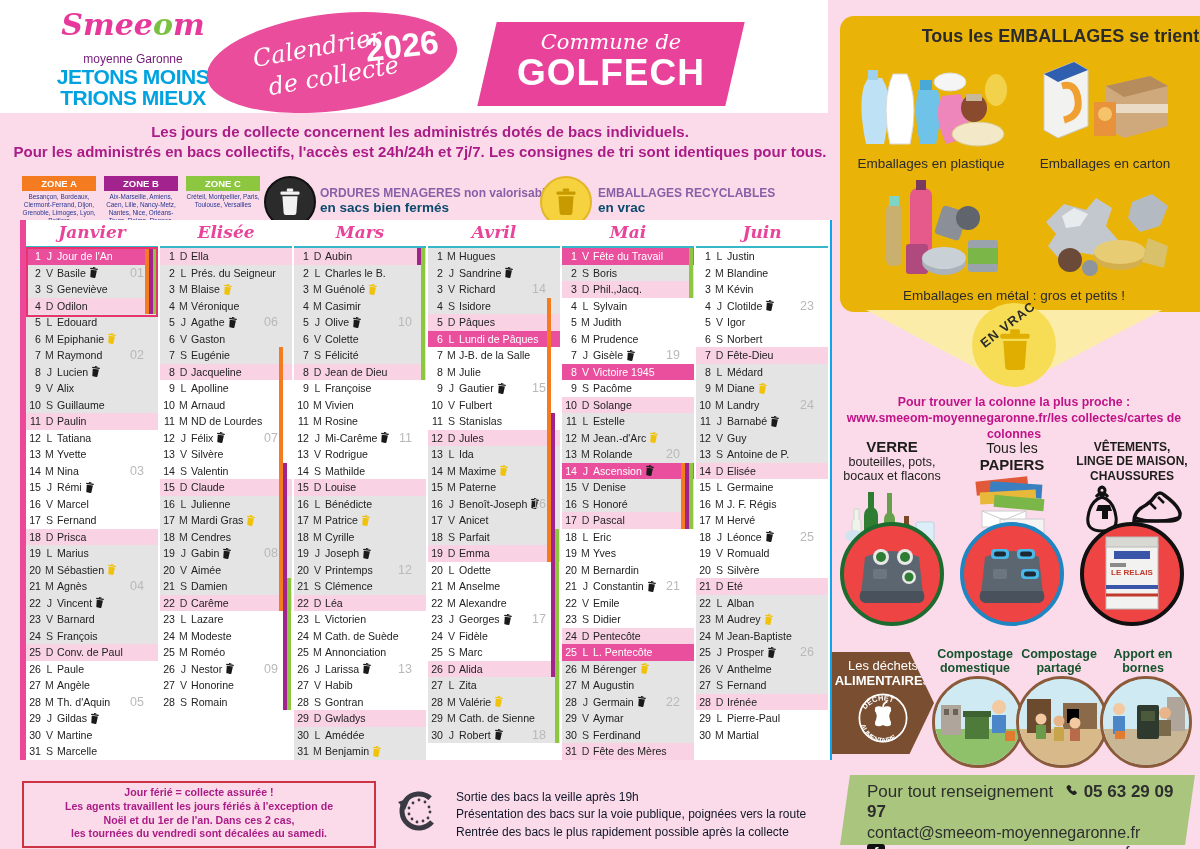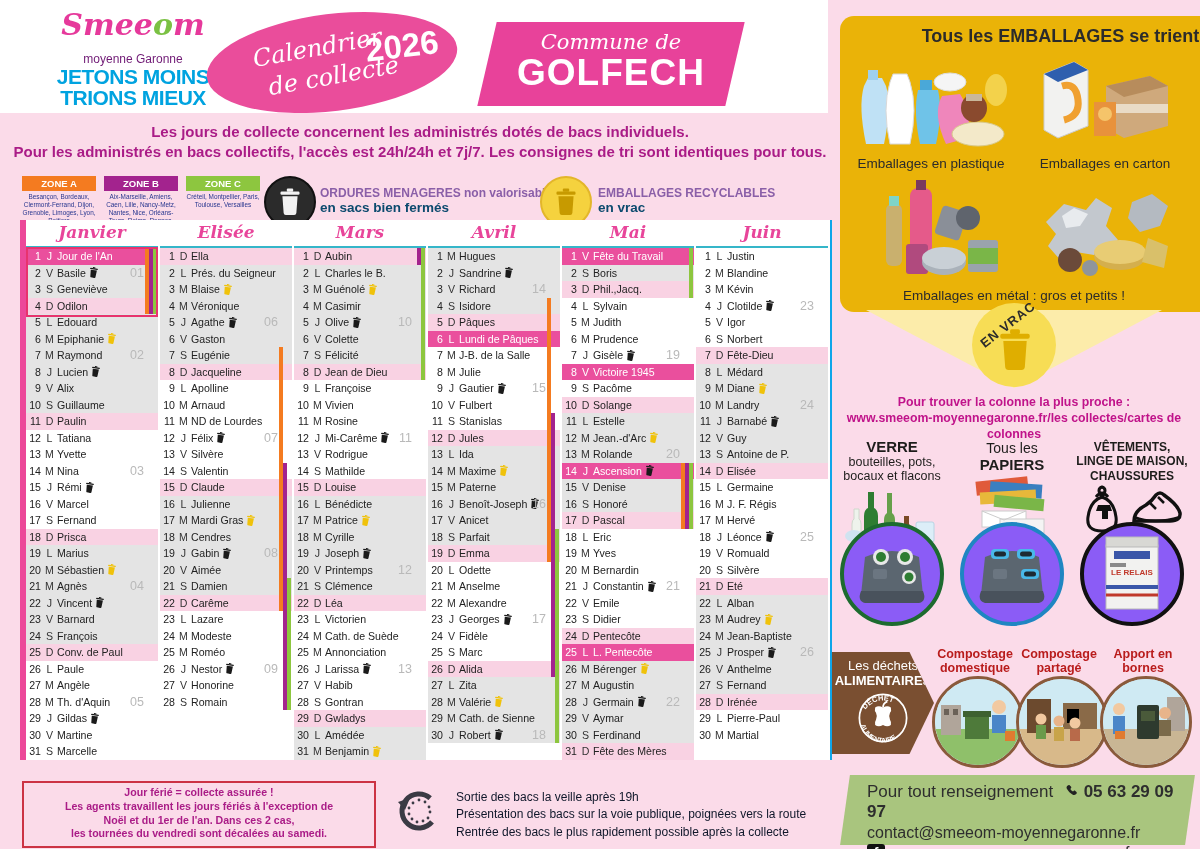--- a/index.html
+++ b/index.html
@@ -67,29 +67,29 @@
   
   #yellow-panel{left:840px;top:16px;width:415px;height:296px;background:#eab308;border-radius:14px;padding-left:13px;}
   #yellow-tri{left:866px;top:310px;width:0;height:0;border-left:148px solid transparent;border-right:148px solid transparent;border-top:78px solid #fcecaa;}
   .emb-title{text-align:center;font-size:18px;font-weight:bold;color:#2b2b2b;padding-top:10px;}
   .emb-label{font-size:13.5px;color:#2b2b2b;text-align:center;}
   #envrac-circle{left:972px;top:303px;width:84px;height:84px;border-radius:50%;background:#f7dd55;}
   #envrac-text{left:975px;top:317px;font-size:13px;font-weight:800;color:#2b2b2b;transform:rotate(-38deg);letter-spacing:1px;}
   #find-col{left:840px;top:395px;width:348px;text-align:center;color:#c0138a;font-weight:bold;font-size:12.3px;line-height:1.3;}
 
   .stream-panel{position:absolute;top:432px;width:112px;height:150px;clip-path:polygon(0 0,100% 0,100% 76%,50% 100%,0 76%);text-align:center;}
-  .stream-circle{position:absolute;top:522px;width:104px;height:104px;border-radius:50%;background:#8b5cf6;box-sizing:border-box;display:flex;align-items:center;justify-content:center;}
+  .stream-circle{position:absolute;top:522px;width:104px;height:104px;border-radius:50%;background:#ef4444;box-sizing:border-box;display:flex;align-items:center;justify-content:center;}
   .sp-title{font-size:15px;font-weight:800;color:#1d1d1b;padding-top:6px;}
   .sp-sub{font-size:12.5px;color:#1d1d1b;line-height:1.15;}
   .sp-lines{font-size:12px;font-weight:800;color:#1d1d1b;line-height:1.2;padding-top:8px;}
 
   #food-badge{left:832px;top:652px;width:102px;height:102px;background:#7a4f31;clip-path:polygon(0 0,76% 0,100% 50%,76% 100%,0 100%);color:#fff;text-align:center;}
   .food-line1{font-size:13px;margin-top:6px;}
   .food-line2{font-size:13px;font-weight:800;margin-top:0px;}
-  .compost-cap{position:absolute;top:648px;width:86px;text-align:center;font-size:12.5px;font-weight:bold;color:#b91c1c;line-height:1.1;}
+  .compost-cap{position:absolute;top:648px;width:86px;text-align:center;font-size:12.5px;font-weight:bold;color:#14532d;line-height:1.1;}
   .compost-circle{position:absolute;top:676px;width:86px;height:86px;border-radius:50%;border:3px solid #8a5a3b;overflow:hidden;background:#cfeaf3;}
 
   #contact-banner{left:845px;top:775px;width:345px;height:70px;background:#a9c57e;transform:skewX(-8deg);}
   #contact-inner{position:absolute;left:0;top:0;width:100%;height:100%;transform:skewX(8deg);color:#2e2e2e;}
   .contact-l1{font-size:17px;padding:7px 0 0 22px;}
   .contact-l2{font-size:16px;padding:2px 0 0 22px;}
   .contact-l3{font-size:16px;padding:2px 0 0 22px;display:flex;align-items:center;gap:6px;}
   .fb{width:18px;height:18px;background:#111;color:#fff;border-radius:3px;font-weight:bold;font-size:14px;text-align:center;line-height:18px;}
 </style>
 </head>

